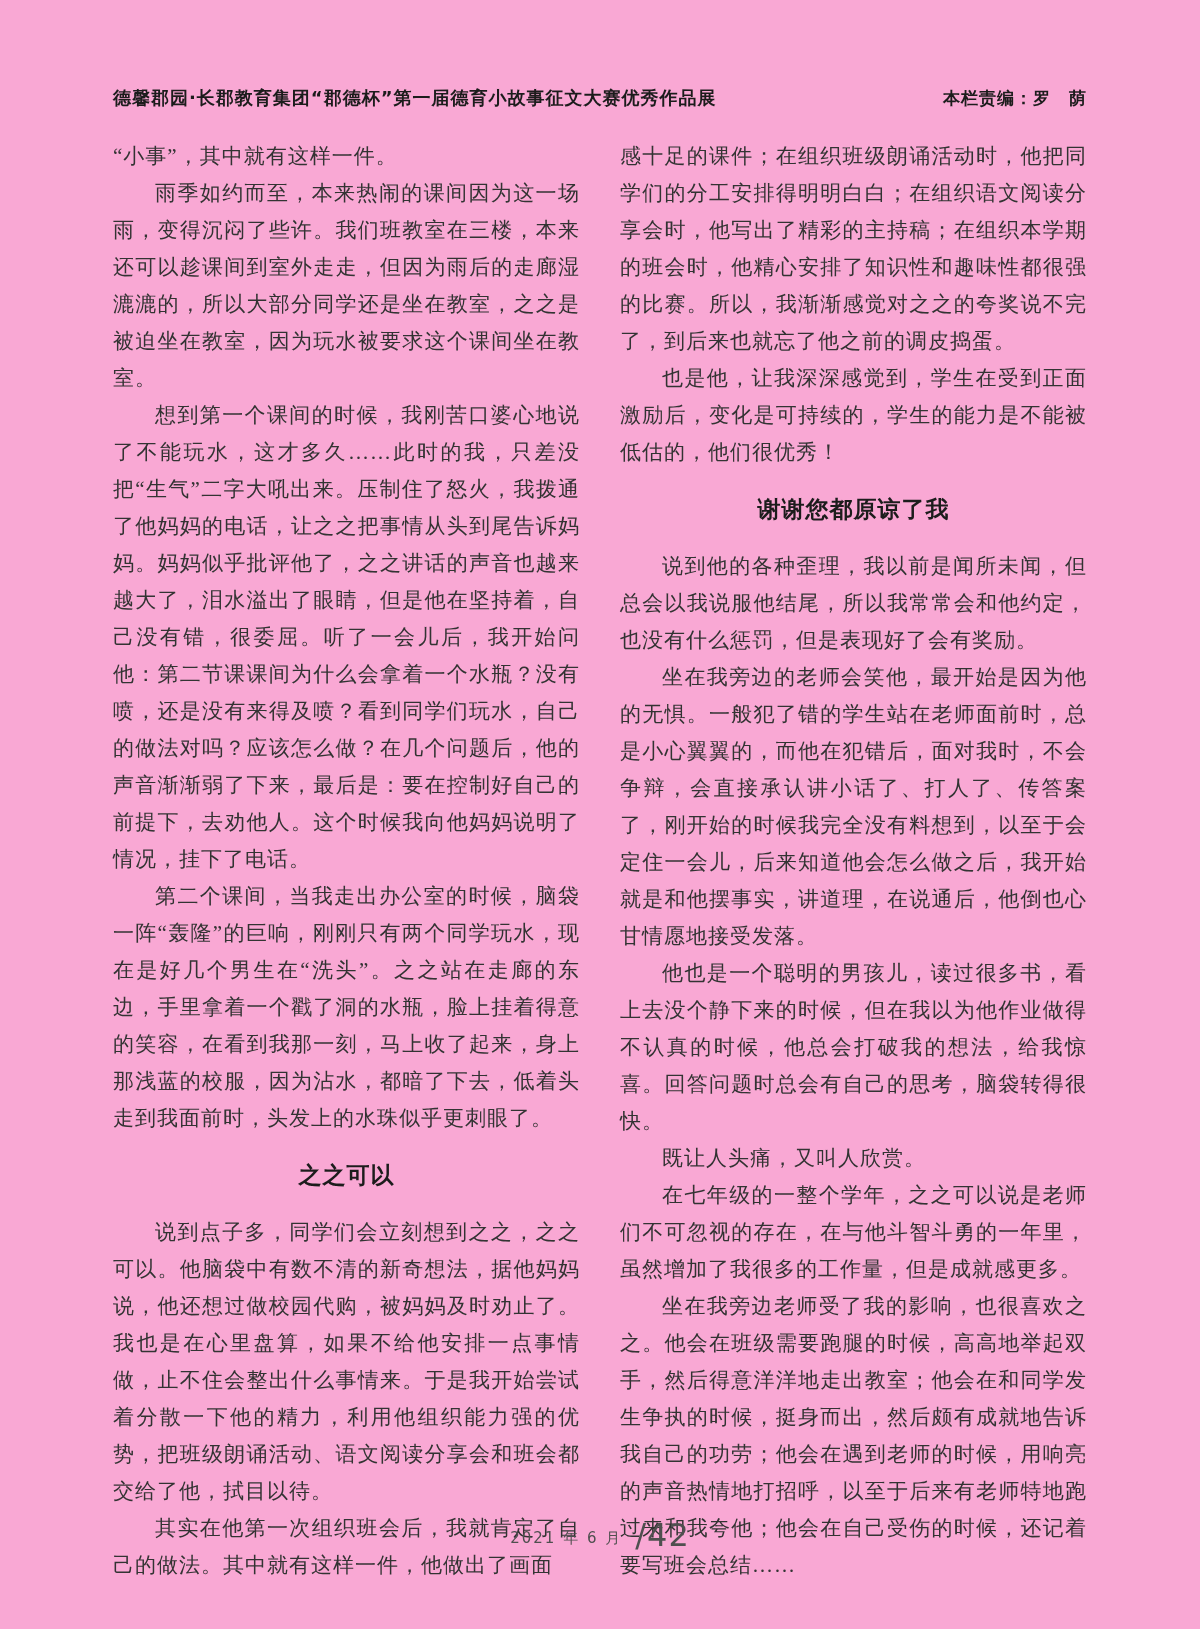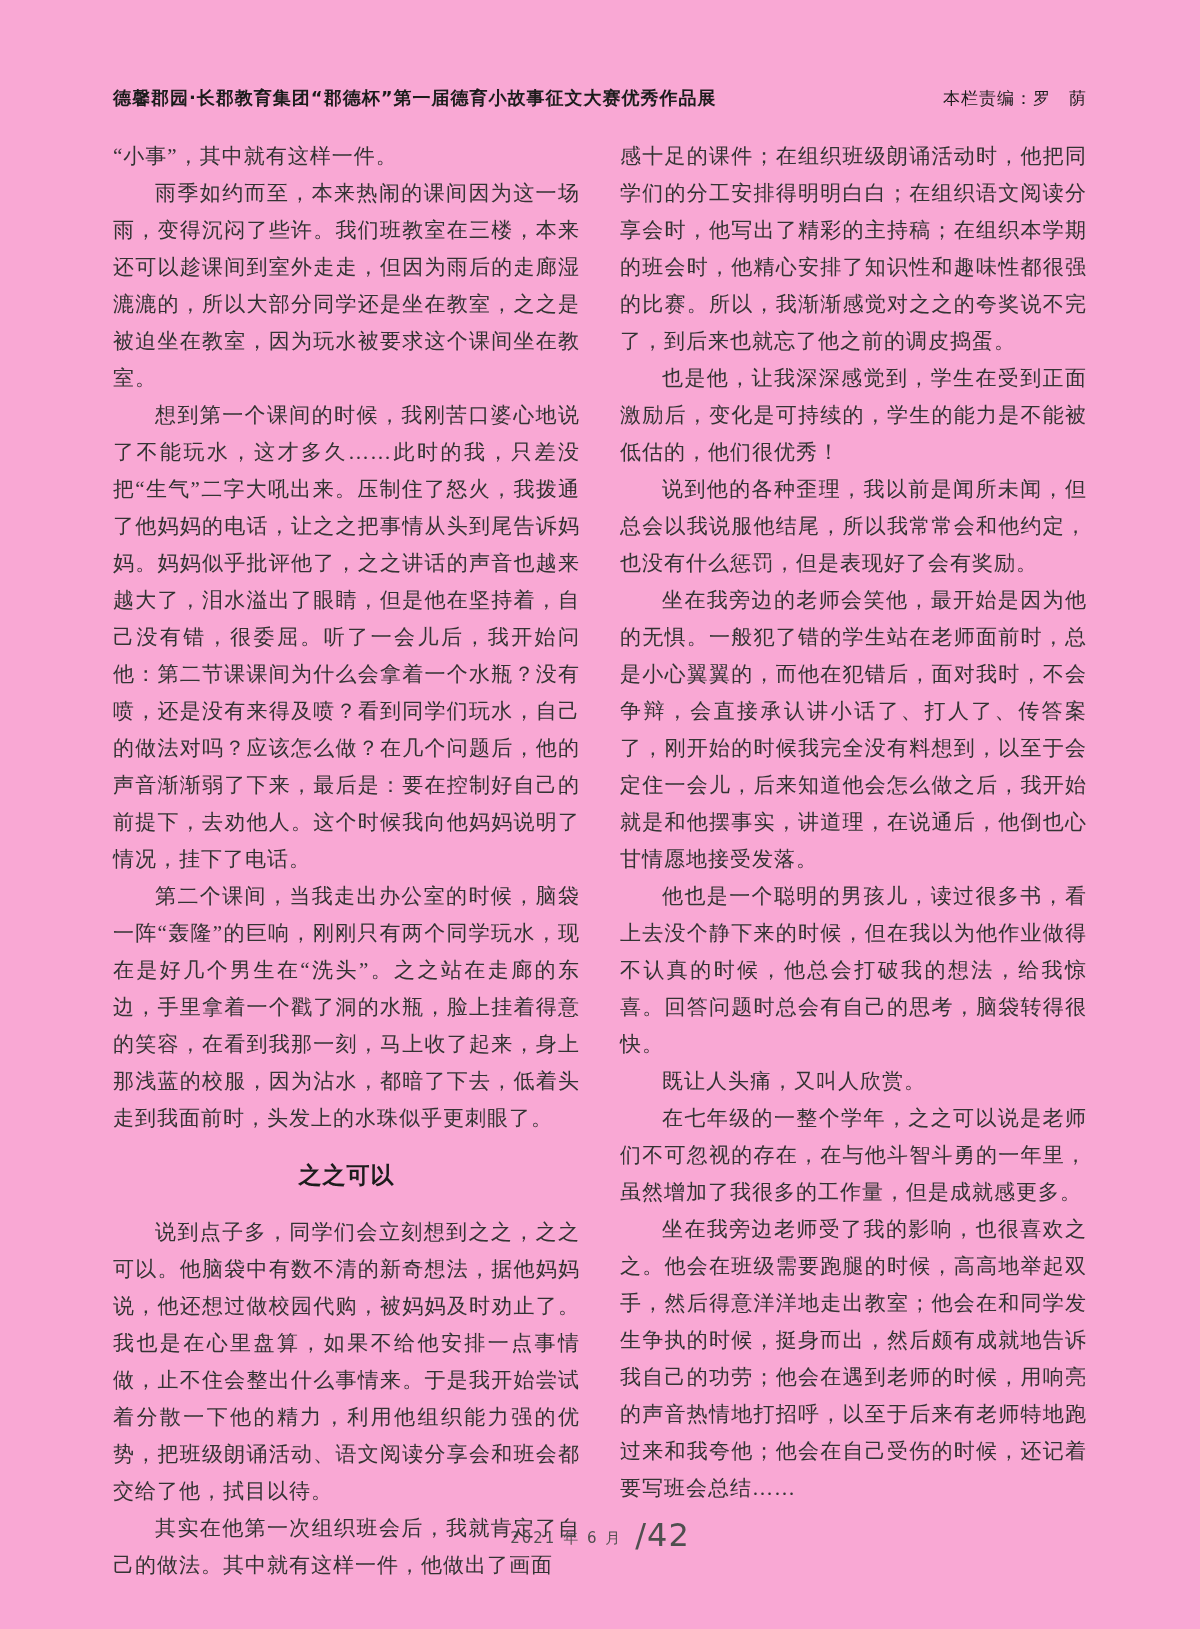--- a/index.html
+++ b/index.html
@@ -23,21 +23,21 @@
     font-family: "DejaVu Sans", "Liberation Sans", sans-serif;
     color: #1c1c1c;
   }
   .header-left {
     font-size: 18px;
     font-weight: 700;
     letter-spacing: 1px;
   }
   .header-right {
     font-size: 17px;
-    font-weight: 400;
+    font-weight: 700;
     letter-spacing: 1px;
     white-space: nowrap;
   }
   .article {
     position: absolute;
     top: 138px;
     left: 113px;
     width: 974px;
     display: flex;
     gap: 40px;
@@ -100,20 +100,21 @@
         <p class="indent">雨季如约而至，本来热闹的课间因为这一场雨，变得沉闷了些许。我们班教室在三楼，本来还可以趁课间到室外走走，但因为雨后的走廊湿漉漉的，所以大部分同学还是坐在教室，之之是被迫坐在教室，因为玩水被要求这个课间坐在教室。</p>
         <p class="indent">想到第一个课间的时候，我刚苦口婆心地说了不能玩水，这才多久……此时的我，只差没把“生气”二字大吼出来。压制住了怒火，我拨通了他妈妈的电话，让之之把事情从头到尾告诉妈妈。妈妈似乎批评他了，之之讲话的声音也越来越大了，泪水溢出了眼睛，但是他在坚持着，自己没有错，很委屈。听了一会儿后，我开始问他：第二节课课间为什么会拿着一个水瓶？没有喷，还是没有来得及喷？看到同学们玩水，自己的做法对吗？应该怎么做？在几个问题后，他的声音渐渐弱了下来，最后是：要在控制好自己的前提下，去劝他人。这个时候我向他妈妈说明了情况，挂下了电话。</p>
         <p class="indent">第二个课间，当我走出办公室的时候，脑袋一阵“轰隆”的巨响，刚刚只有两个同学玩水，现在是好几个男生在“洗头”。之之站在走廊的东边，手里拿着一个戳了洞的水瓶，脸上挂着得意的笑容，在看到我那一刻，马上收了起来，身上那浅蓝的校服，因为沾水，都暗了下去，低着头走到我面前时，头发上的水珠似乎更刺眼了。</p>
         <h3>之之可以</h3>
         <p class="indent">说到点子多，同学们会立刻想到之之，之之可以。他脑袋中有数不清的新奇想法，据他妈妈说，他还想过做校园代购，被妈妈及时劝止了。我也是在心里盘算，如果不给他安排一点事情做，止不住会整出什么事情来。于是我开始尝试着分散一下他的精力，利用他组织能力强的优势，把班级朗诵活动、语文阅读分享会和班会都交给了他，拭目以待。</p>
         <p class="indent">其实在他第一次组织班会后，我就肯定了自己的做法。其中就有这样一件，他做出了画面</p>
       </section>
     <section class="col">
         <p>感十足的课件；在组织班级朗诵活动时，他把同学们的分工安排得明明白白；在组织语文阅读分享会时，他写出了精彩的主持稿；在组织本学期的班会时，他精心安排了知识性和趣味性都很强的比赛。所以，我渐渐感觉对之之的夸奖说不完了，到后来也就忘了他之前的调皮捣蛋。</p>
         <p class="indent">也是他，让我深深感觉到，学生在受到正面激励后，变化是可持续的，学生的能力是不能被低估的，他们很优秀！</p>
+        <h3>谢谢您都原谅了我</h3>
         <p class="indent">说到他的各种歪理，我以前是闻所未闻，但总会以我说服他结尾，所以我常常会和他约定，也没有什么惩罚，但是表现好了会有奖励。</p>
         <p class="indent">坐在我旁边的老师会笑他，最开始是因为他的无惧。一般犯了错的学生站在老师面前时，总是小心翼翼的，而他在犯错后，面对我时，不会争辩，会直接承认讲小话了、打人了、传答案了，刚开始的时候我完全没有料想到，以至于会定住一会儿，后来知道他会怎么做之后，我开始就是和他摆事实，讲道理，在说通后，他倒也心甘情愿地接受发落。</p>
         <p class="indent">他也是一个聪明的男孩儿，读过很多书，看上去没个静下来的时候，但在我以为他作业做得不认真的时候，他总会打破我的想法，给我惊喜。回答问题时总会有自己的思考，脑袋转得很快。</p>
         <p class="indent">既让人头痛，又叫人欣赏。</p>
         <p class="indent">在七年级的一整个学年，之之可以说是老师们不可忽视的存在，在与他斗智斗勇的一年里，虽然增加了我很多的工作量，但是成就感更多。</p>
         <p class="indent">坐在我旁边老师受了我的影响，也很喜欢之之。他会在班级需要跑腿的时候，高高地举起双手，然后得意洋洋地走出教室；他会在和同学发生争执的时候，挺身而出，然后颇有成就地告诉我自己的功劳；他会在遇到老师的时候，用响亮的声音热情地打招呼，以至于后来有老师特地跑过来和我夸他；他会在自己受伤的时候，还记着要写班会总结……</p>
       </section>
   </main>
 
   <footer class="page-footer">

